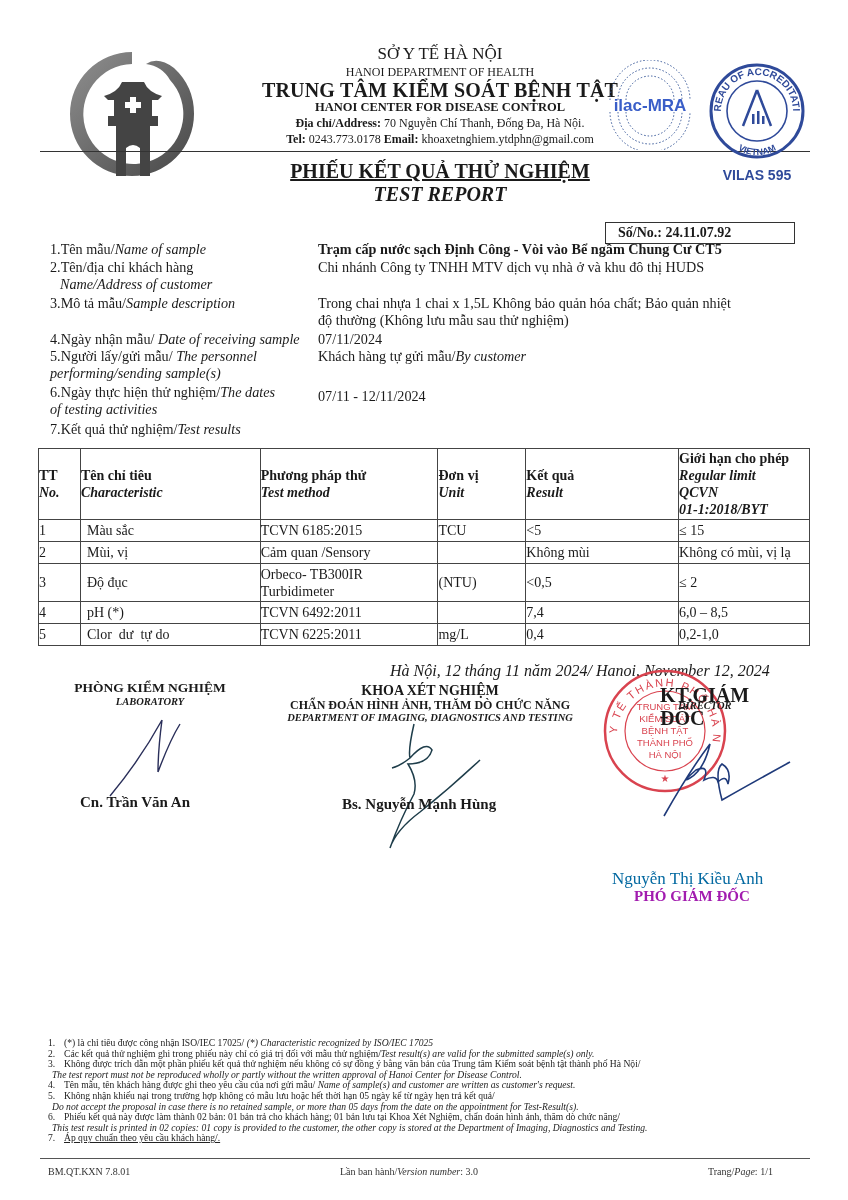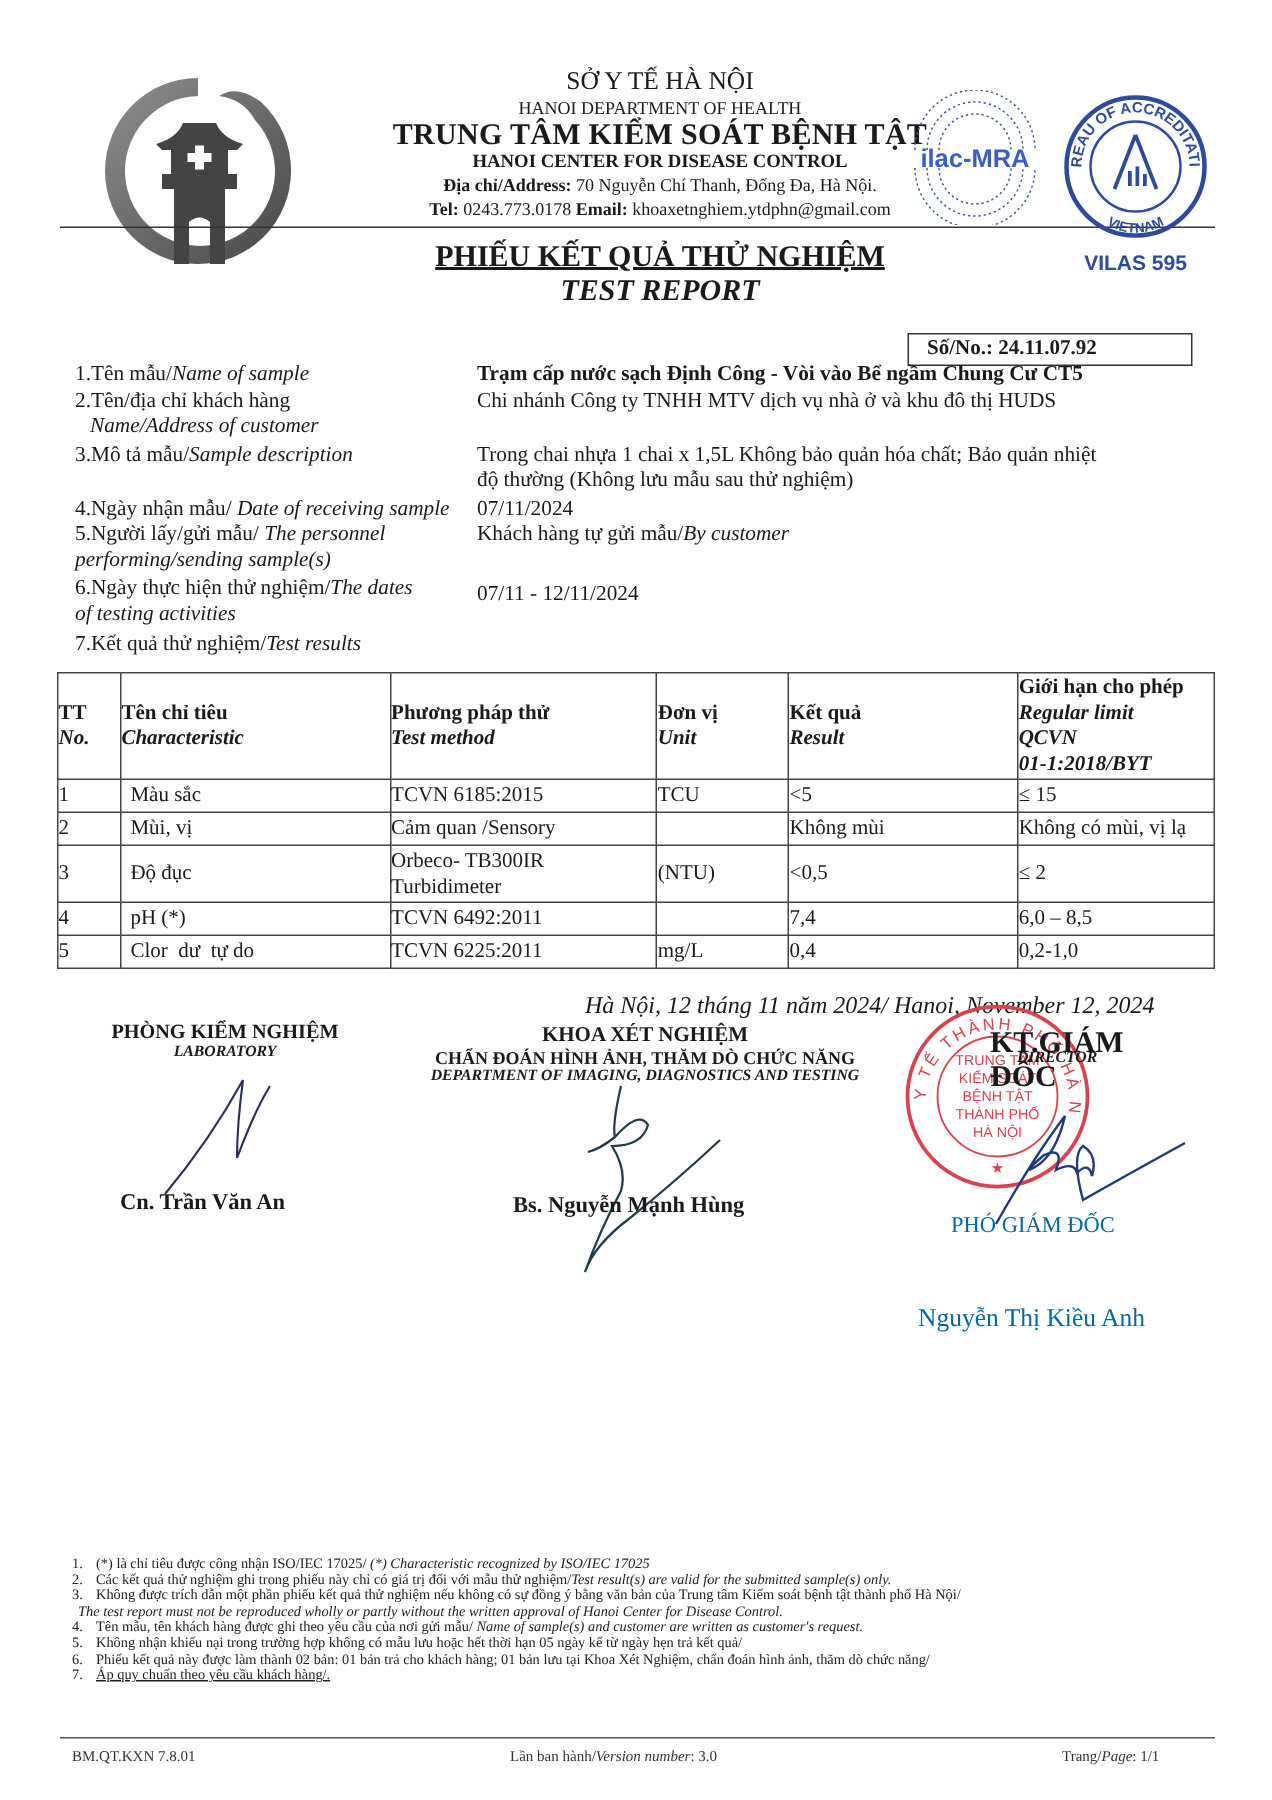--- a/index.html
+++ b/index.html
@@ -45,21 +45,21 @@
   .sig-head { font-weight: bold; text-align: center; }
   #lab-title { left: 60px; top: 680px; width: 180px; font-size: 13.5px; }
   #lab-sub { left: 60px; top: 696px; width: 180px; font-size: 10.5px; font-style: italic; }
   #dept-title { left: 270px; top: 683px; width: 320px; font-size: 14px; }
   #dept-sub1 { left: 270px; top: 698px; width: 320px; font-size: 12px; }
   #dept-sub2 { left: 270px; top: 712px; width: 320px; font-size: 10.5px; font-style: italic; }
   #director-title { left: 660px; top: 684px; width: 120px; font-size: 20px; font-weight: bold; text-align: left; }
   #director-sub { left: 678px; top: 700px; font-size: 10.5px; font-style: italic; font-weight: bold; }
   #name-lab { left: 80px; top: 794px; font-size: 15px; font-weight: bold; }
   #name-dept { left: 342px; top: 796px; font-size: 15px; font-weight: bold; text-align: right; }
-  #deputy-title { left: 634px; top: 809px; font-size: 15px; color: #0369a1; }
+  #deputy-title { left: 634px; top: 888px; font-size: 15px; color: #a21caf; font-weight: bold; }
   #deputy-name { left: 612px; top: 869px; font-size: 17px; color: #0369a1; }
 
   #stamp { left: 600px; top: 666px; width: 130px; height: 130px; }
   .sig-svg { position: absolute; pointer-events: none; }
 
   
   #notes { left: 48px; top: 1038px; width: 770px; font-size: 9.6px; line-height: 10.6px; color: #222; }
   #notes .n { display: inline-block; width: 16px; }
   #notes .it { font-style: italic; }
   #notes .indent { padding-left: 4px; }
@@ -284,21 +284,21 @@
 <div id="name-lab" class="abs">Cn. Trần Văn An</div>
 <div id="name-dept" class="abs">Bs. Nguyễn Mạnh Hùng</div>
 <div id="deputy-title" class="abs">PHÓ GIÁM ĐỐC</div>
 <div id="deputy-name" class="abs">Nguyễn Thị Kiều Anh</div>
 
 <div id="notes" class="abs">
   <div><span class="n">1.</span><span>(*) là chỉ tiêu được công nhận ISO/IEC 17025/ </span><span class="it">(*) Characteristic recognized by ISO/IEC 17025</span></div>
   <div><span class="n">2.</span><span>Các kết quả thử nghiệm ghi trong phiếu này chỉ có giá trị đối với mẫu thử nghiệm/</span><span class="it">Test result(s) are valid for the submitted sample(s) only.</span></div>
   <div><span class="n">3.</span><span>Không được trích dẫn một phần phiếu kết quả thử nghiệm nếu không có sự đồng ý bằng văn bản của Trung tâm Kiểm soát bệnh tật thành phố Hà Nội/</span><div class="it indent">The test report must not be reproduced wholly or partly without the written approval of Hanoi Center for Disease Control.</div></div>
   <div><span class="n">4.</span><span>Tên mẫu, tên khách hàng được ghi theo yêu cầu của nơi gửi mẫu/ </span><span class="it">Name of sample(s) and customer are written as customer's request.</span></div>
-  <div><span class="n">5.</span><span>Không nhận khiếu nại trong trường hợp không có mẫu lưu hoặc hết thời hạn 05 ngày kể từ ngày hẹn trả kết quả/</span></div>
-  <div><span class="n">6.</span><span>Phiếu kết quả này được làm thành 02 bản: 01 bản trả cho khách hàng; 01 bản lưu tại Khoa Xét Nghiệm, chẩn đoán hình ảnh, thăm dò chức năng/</span></div>
+  <div><span class="n">5.</span><span>Không nhận khiếu nại trong trường hợp không có mẫu lưu hoặc hết thời hạn 05 ngày kể từ ngày hẹn trả kết quả/</span><div class="it indent">Do not accept the proposal in case there is no retained sample, or more than 05 days from the date on the appointment for Test-Result(s).</div></div>
+  <div><span class="n">6.</span><span>Phiếu kết quả này được làm thành 02 bản: 01 bản trả cho khách hàng; 01 bản lưu tại Khoa Xét Nghiệm, chẩn đoán hình ảnh, thăm dò chức năng/</span><div class="it indent">This test result is printed in 02 copies: 01 copy is provided to the customer, the other copy is stored at the Department of Imaging, Diagnostics and Testing.</div></div>
   <div style="text-decoration:underline"><span class="n">7.</span><span>Áp quy chuẩn theo yêu cầu khách hàng/.</span></div>
 </div>
 
 <div id="footer-rule" class="abs"></div>
 <div id="foot-code" class="abs foot">BM.QT.KXN 7.8.01</div>
 <div id="foot-version" class="abs foot"><span>Lần ban hành/</span><span class="it" style="font-style:italic">Version number</span><span>: 3.0</span></div>
 <div id="foot-page" class="abs foot"><span>Trang/</span><span style="font-style:italic">Page</span><span>: 1/1</span></div>
 
 </body></html>

